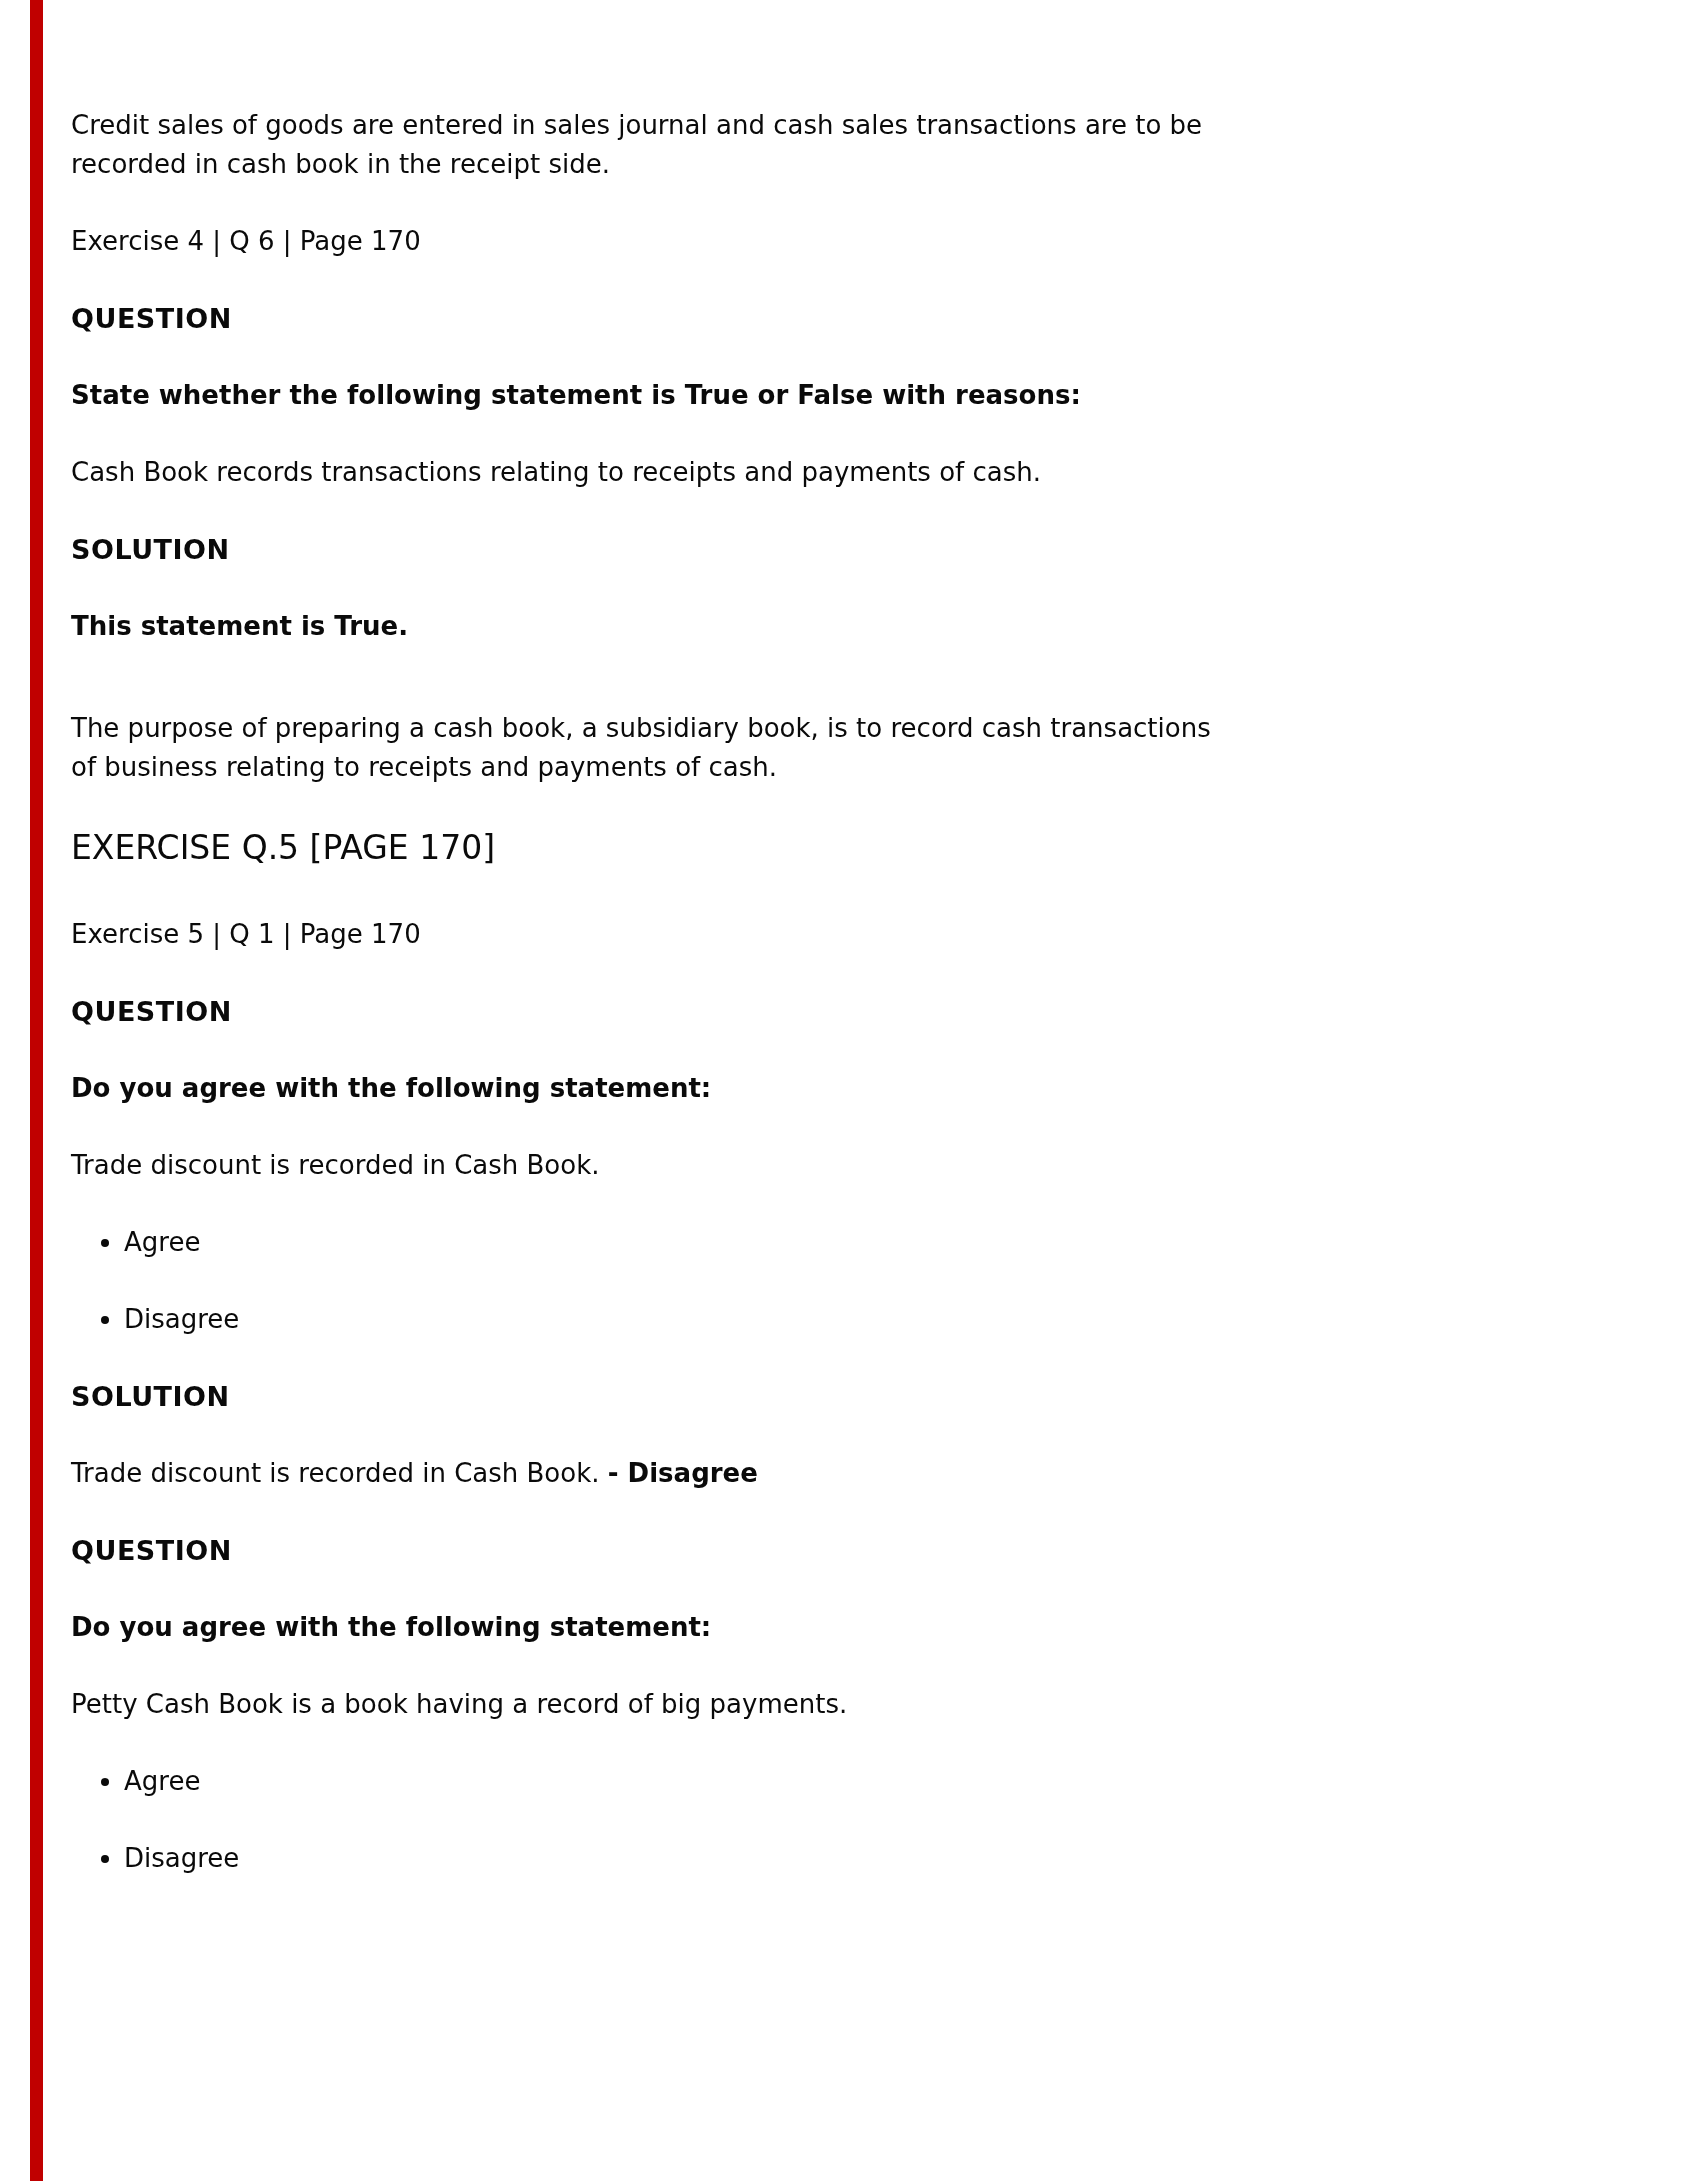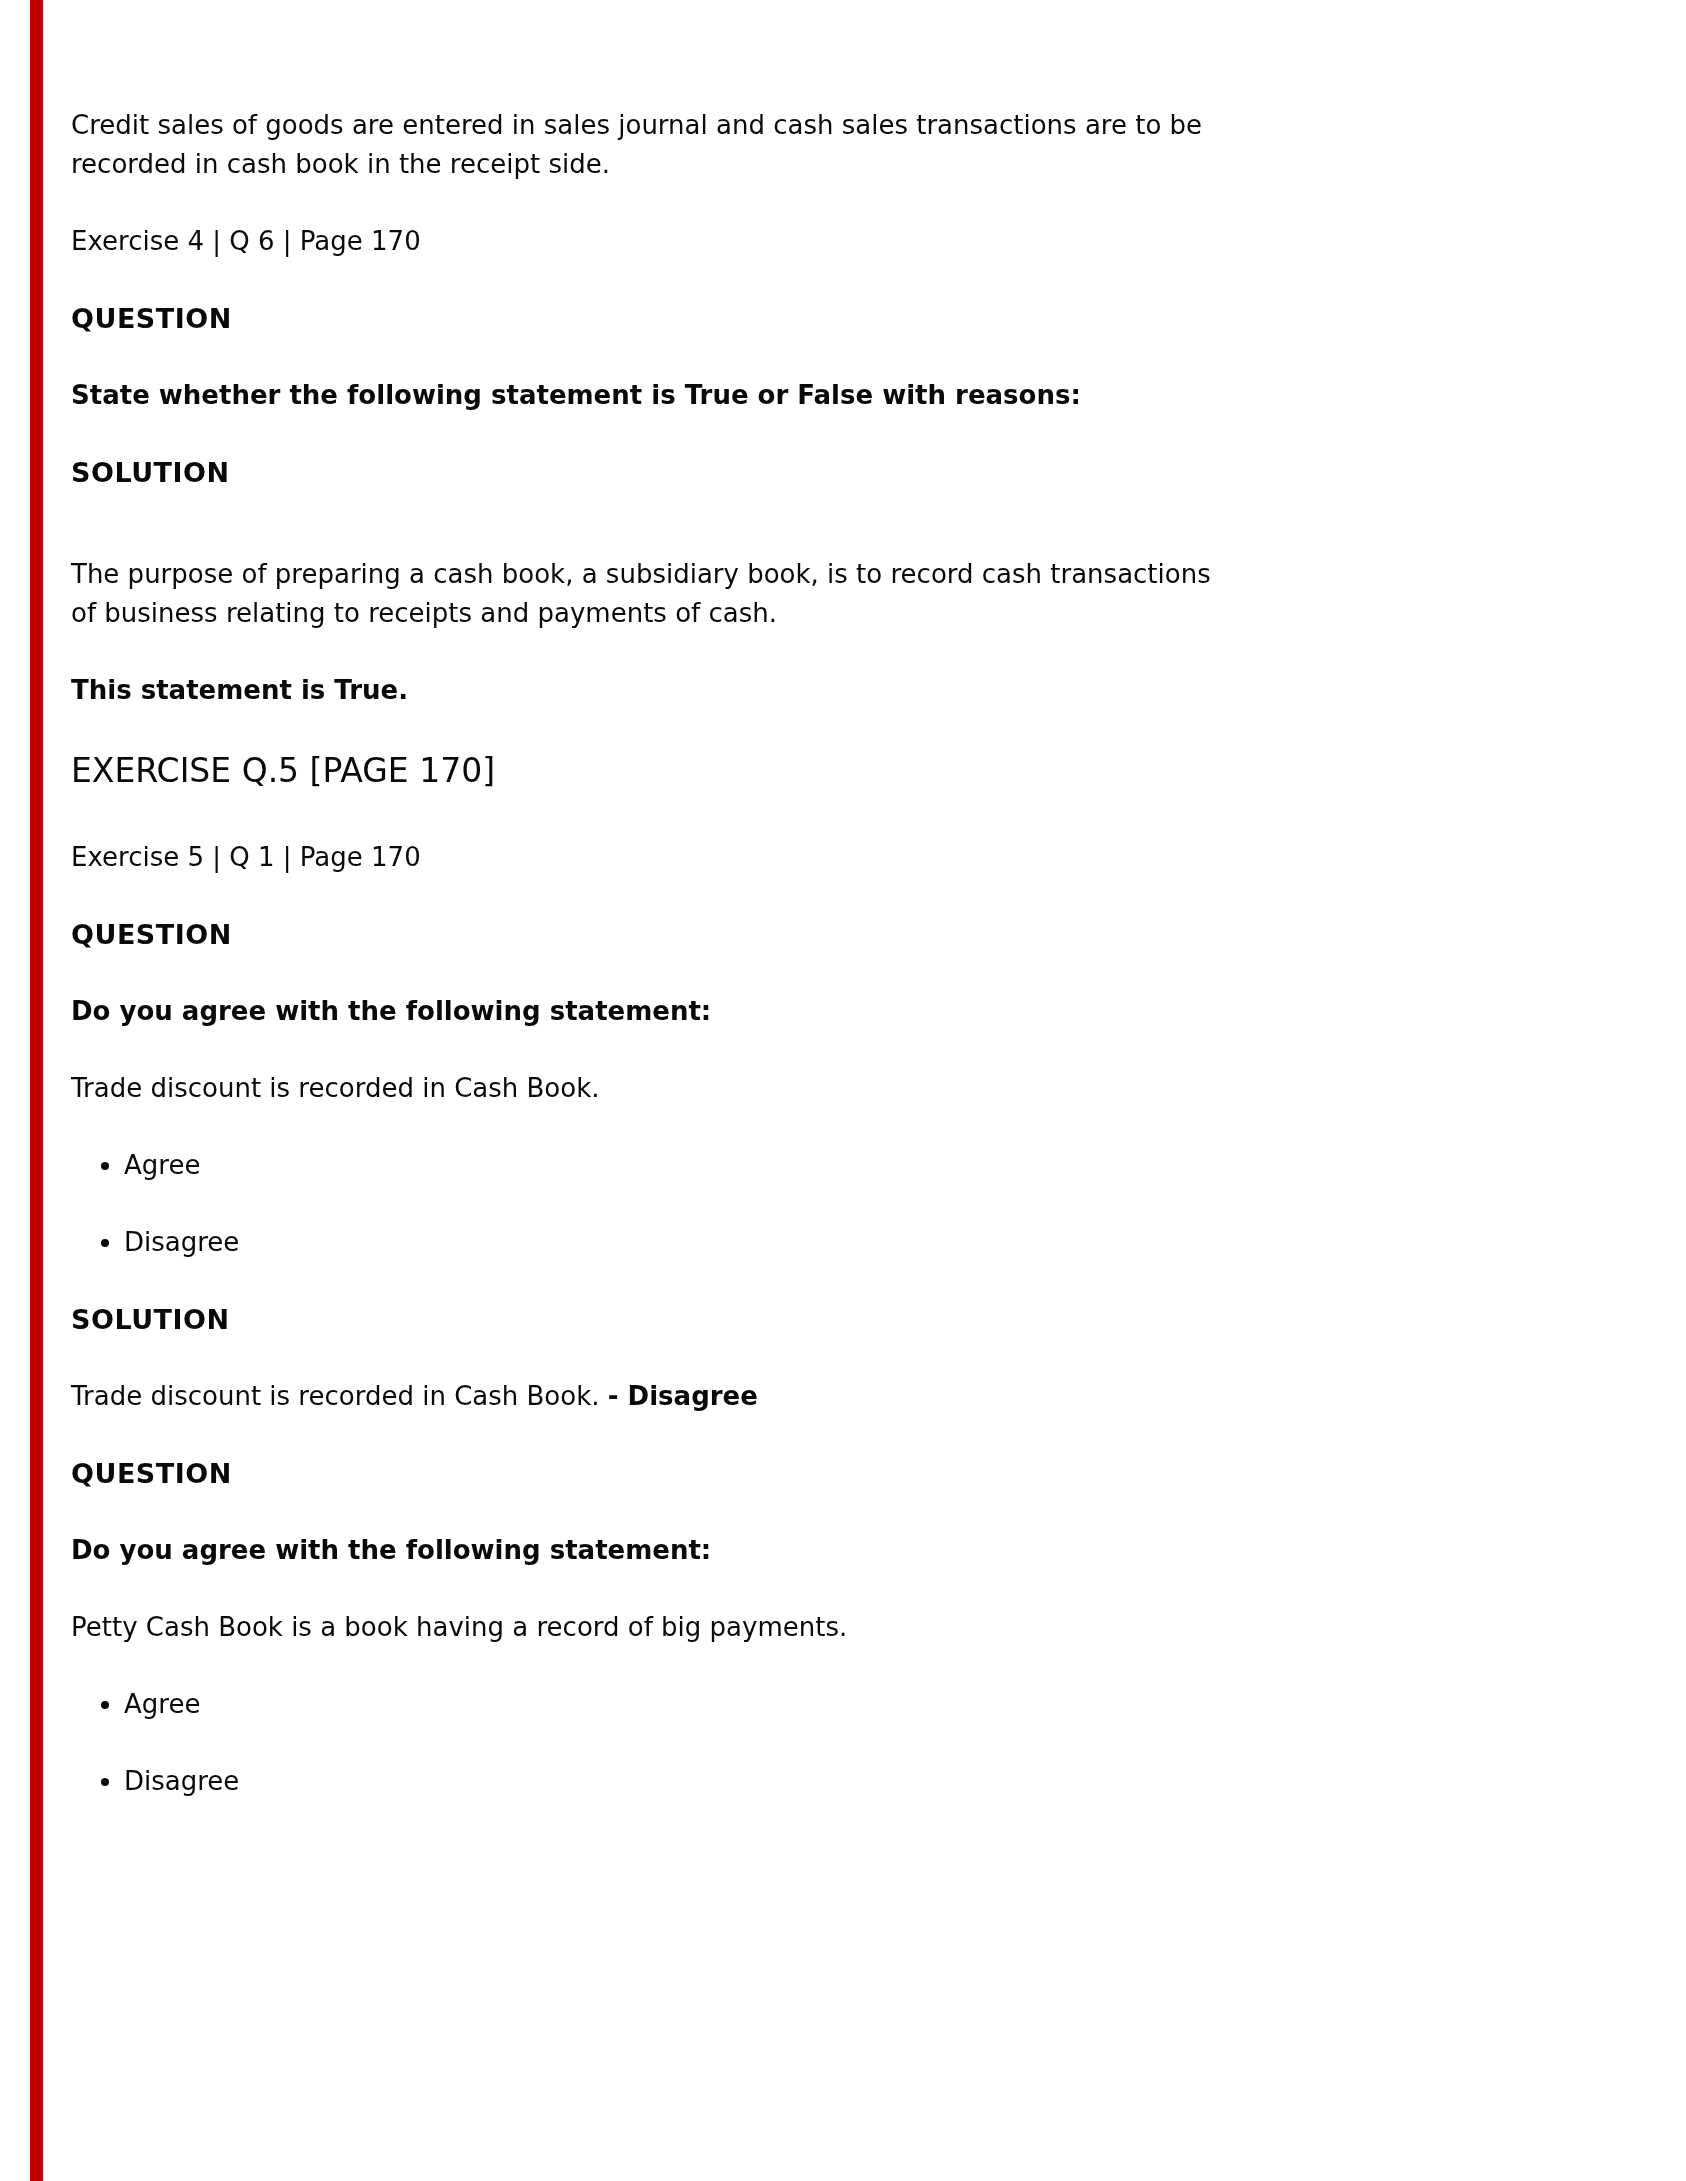--- a/index.html
+++ b/index.html
@@ -69,27 +69,28 @@
 <div class="page">
 
   <p class="para"><span>Credit sales of goods are entered in sales journal and cash sales transactions are to be</span><br><span>recorded in cash book in the receipt side.</span></p>
 
   <p class="para">Exercise 4 | Q 6 | Page 170</p>
 
   <h3 class="label">QUESTION</h3>
 
   <p class="para bold">State whether the following statement is True or False with reasons:</p>
 
+  <p class="para">Cash Book records transactions relating to receipts and payments of cash.</p>
 
 
   <h3 class="label">SOLUTION</h3>
 
+  <p class="para bold">This statement is True.</p>
+
   <p class="para explanation"><span>The purpose of preparing a cash book, a subsidiary book, is to record cash transactions</span><br><span>of business relating to receipts and payments of cash.</span></p>
-
-  <p class="para bold">This statement is True.</p>
 
   <h2 class="exercise-heading">EXERCISE Q.5 [PAGE 170]</h2>
 
   <p class="para">Exercise 5 | Q 1 | Page 170</p>
 
   <h3 class="label">QUESTION</h3>
 
   <p class="para bold">Do you agree with the following statement:</p>
 
   <p class="para">Trade discount is recorded in Cash Book.</p>

